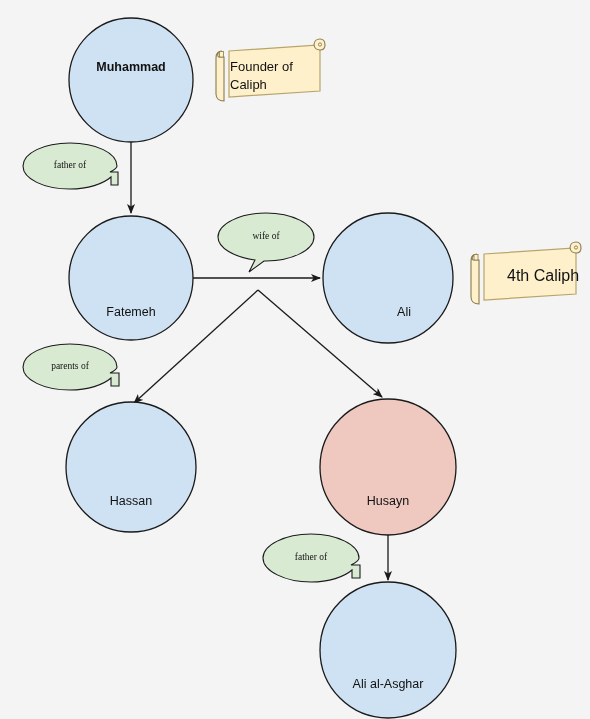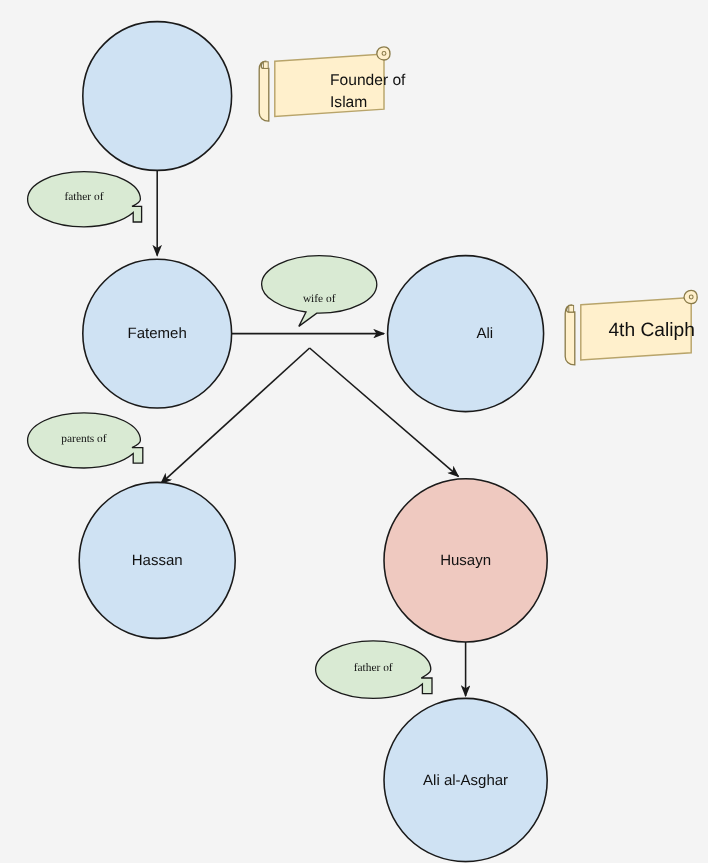--- a/index.html
+++ b/index.html
@@ -24,20 +24,21 @@
   .node-label {
     position: absolute;
     text-align: center;
     color: #111111;
     font-family: "Liberation Sans", sans-serif;
     pointer-events: none;
     line-height: 1.25;
   }
   .node-label.lbl-person {
     font-size: 12.5px;
+    margin-top: 34px;
   }
   .node-label.lbl-root {
     font-size: 12.5px;
     font-weight: bold;
   }
   .edge-label {
     position: absolute;
     text-align: center;
     color: #111111;
     font-size: 9.5px;
@@ -46,21 +47,20 @@
   }
   .note-label {
     position: absolute;
     color: #111111;
     font-family: "Liberation Sans", sans-serif;
     pointer-events: none;
     line-height: 1.35;
   }
   .note-label.note-small {
     font-size: 13px;
-    padding-left: 45px;
   }
   .note-label.note-big {
     font-size: 16px;
     margin-left: 20px;
   }
 </style>
 </head>
 <body>
 
 <svg id="canvas" viewBox="0 0 590 719" xmlns="http://www.w3.org/2000/svg">
@@ -171,40 +171,41 @@
                C 471 256, 473 254, 477 254 Z" fill="#fff0cc" stroke="#8a7b4a" stroke-width="1.1"></path>
       <rect x="474" y="254.5" width="4" height="5.5" fill="#fff0cc" stroke="#8a7b4a" stroke-width="0.8"></rect>
       <path d="M 570 248 C 570 244, 573 242, 576 242 C 579.5 242, 581 244.5, 581 248
                C 581 251, 579 253, 576 253 C 573 253, 570.5 251, 570 248 Z" fill="#fff0cc" stroke="#8a7b4a" stroke-width="1.1"></path>
       <circle cx="576" cy="247.5" r="1.6" fill="none" stroke="#8a7b4a" stroke-width="0.9"></circle>
     </g>
   </g>
 </svg>
 
 <div class="node-label lbl-root" style="left:51px; top:60px; width:160px;">
+  <div>Muhammad</div>
 </div>
 
 <div class="node-label lbl-person" style="left:51px; top:271px; width:160px;">Fatemeh</div>
 
 <div class="node-label lbl-person" style="left:324px; top:271px; width:160px;">Ali</div>
 
 <div class="node-label lbl-person" style="left:51px; top:460px; width:160px;text-align:center;">Hassan</div>
 
 <div class="node-label lbl-person" style="left:308px; top:460px; width:160px;">Husayn</div>
 
 <div class="node-label lbl-person" style="left:308px; top:643px; width:160px;">Ali al-Asghar</div>
 
 <div class="edge-label" style="left:20px; top:160px; width:100px;">father of</div>
 
-<div class="edge-label" style="left:216px; top:231px; width:100px;margin-top:14px;">wife of</div>
+<div class="edge-label" style="left:216px; top:231px; width:100px;">wife of</div>
 
 <div class="edge-label" style="left:20px; top:361px; width:100px;">parents of</div>
 
 <div class="edge-label" style="left:261px; top:552px; width:100px;">father of</div>
 
 <div class="note-label note-small" style="left:230px; top:58px; width:94px;">
   <div>Founder  of</div>
-  <div>Islam</div>
+  <div>Caliph</div>
 </div>
 
 <div class="note-label note-big" style="left:487px; top:265px; width:95px;">
   <div>4th Caliph</div>
 </div>
 
 </body></html>

